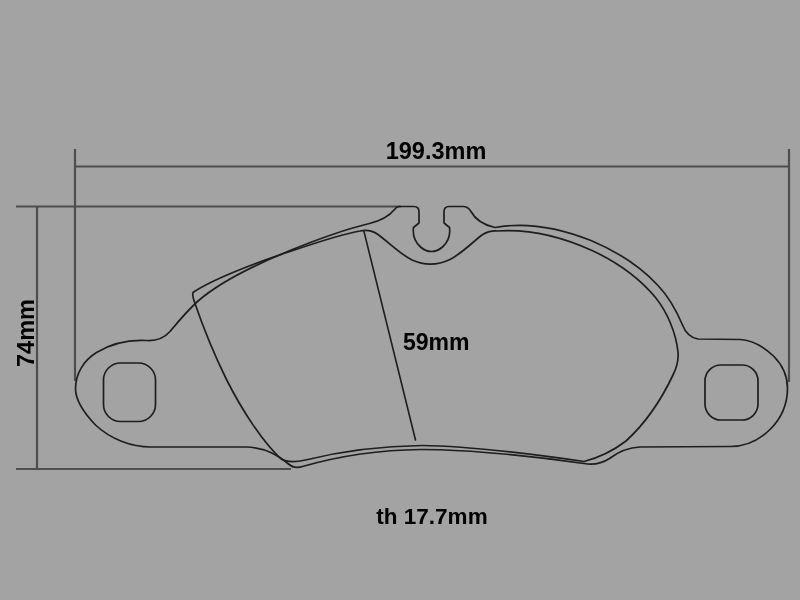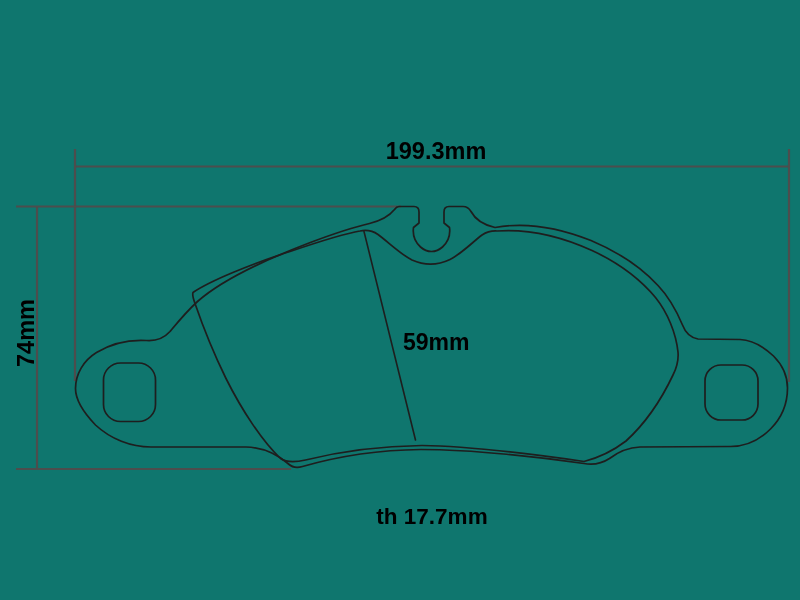--- a/index.html
+++ b/index.html
@@ -5,21 +5,21 @@
   html, body {
     margin: 0;
     padding: 0;
     background: #ffffff;
     font-family: "Liberation Sans", sans-serif;
   }
   .page {
     position: relative;
     width: 800px;
     height: 600px;
-    background: #0f766e;
+    background: #a3a3a3;
     overflow: hidden;
   }
   svg text {
     font-family: "Liberation Sans", sans-serif;
     font-weight: 600;
   }
 </style>
 </head>
 <body>
 

